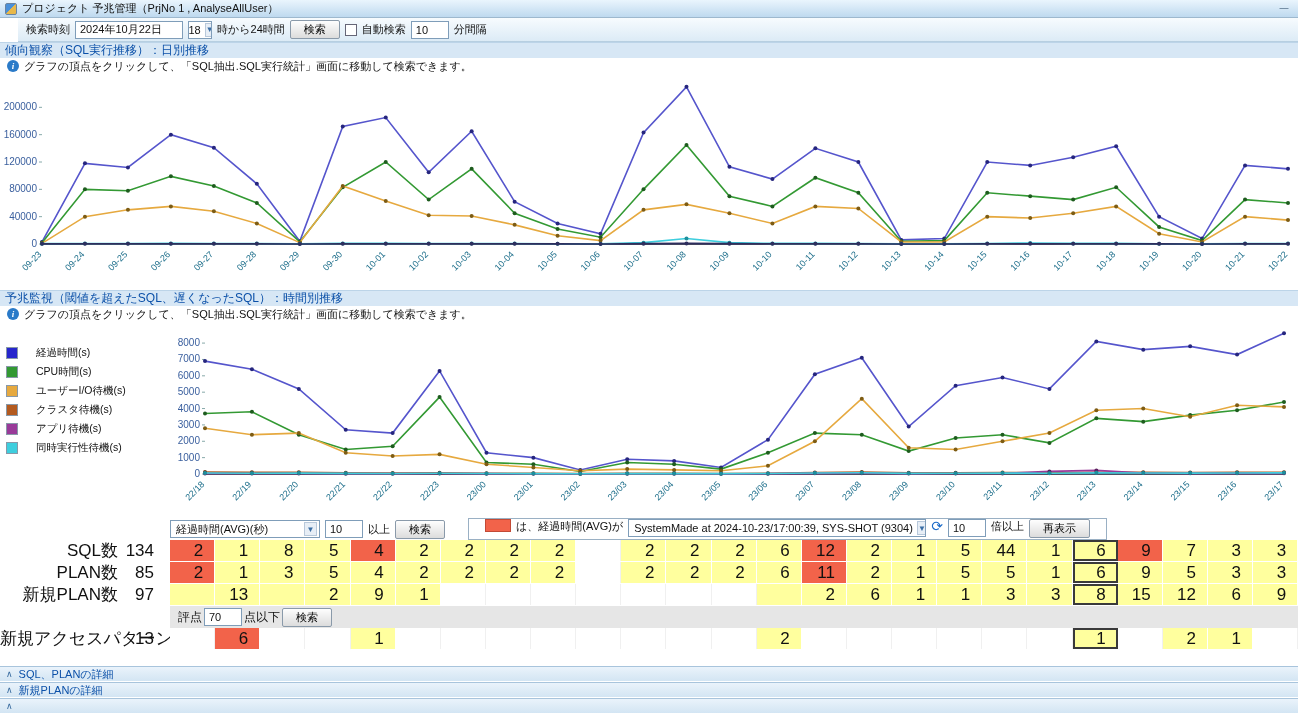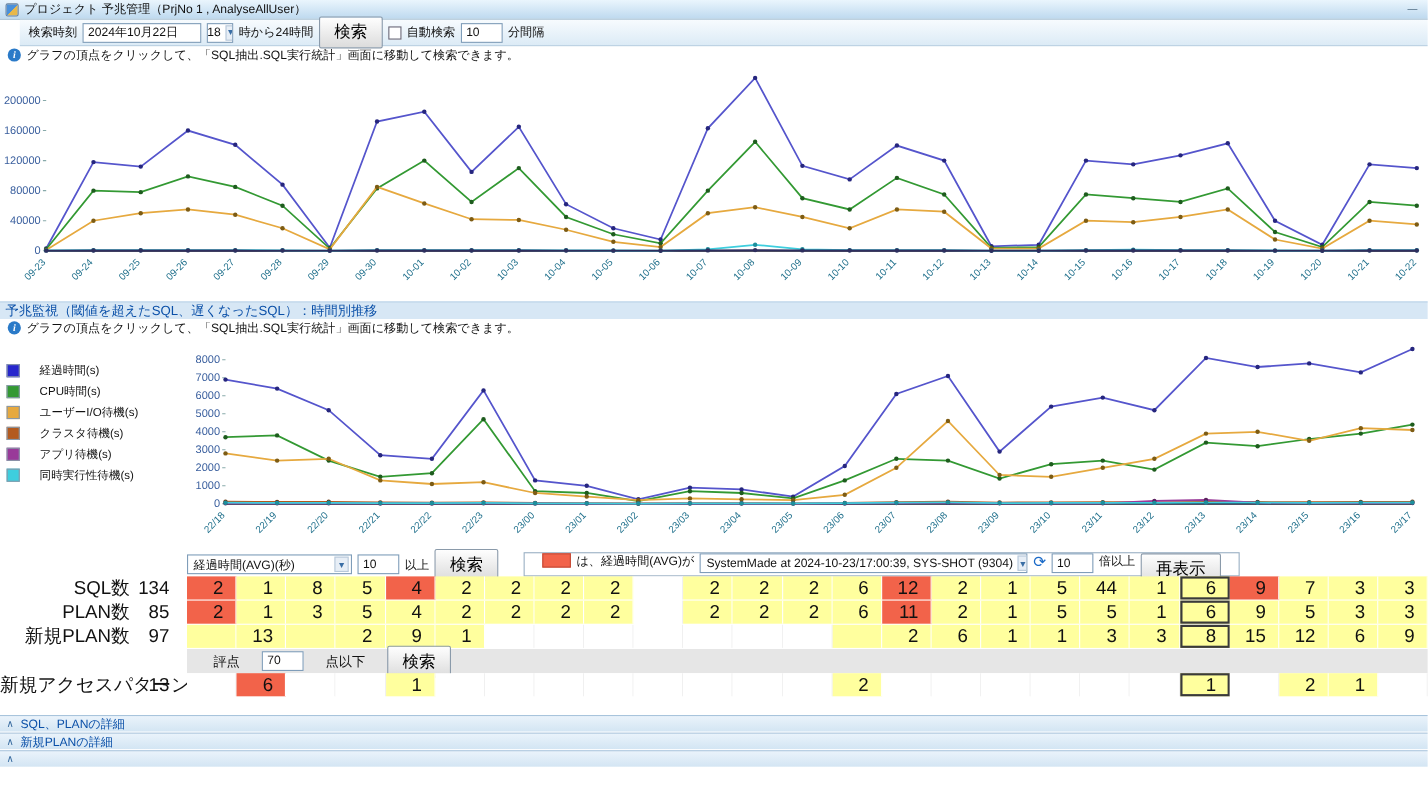--- a/index.html
+++ b/index.html
@@ -20,21 +20,21 @@
   .input { display:inline-flex; align-items:center; background:#fff; border:1px solid #7f9db9; height:18px;
            padding:0 4px; font-size:11px; white-space:nowrap; }
   .date-input { width:108px; }
   .num-input { width:38px; }
   .select { display:inline-flex; align-items:center; justify-content:space-between; background:#fff;
             border:1px solid #7f9db9; height:18px; padding:0 2px 0 5px; font-size:11px; white-space:nowrap; overflow:hidden; }
   .select .arrow { color:#3a6ea5; font-size:8px; margin-left:4px; background:#e7eef6; border:1px solid #b8c8da;
                    width:13px; height:14px; display:inline-flex; align-items:center; justify-content:center; }
   .hour-select { width:24px;justify-content:center; }
   .btn { background:linear-gradient(#fefefe,#dcdcdc); border:1px solid #8a9aaa; border-radius:2px;
-         height:29px; padding:0 13px; font-size:15px; font-family:inherit; cursor:default; white-space:nowrap; }
+         height:19px; padding:0 13px; font-size:11px; font-family:inherit; cursor:default; white-space:nowrap; }
   .checkbox { width:12px; height:12px; background:#fff; border:1px solid #667; display:inline-block; }
   .status { margin-left:86px; font-size:12px; white-space:nowrap; }
 
   .section-header { height:16px; background:#d7e7f5; border-top:1px solid #bcd4e8; color:#0b50a8;
                     font-size:12px; display:flex; align-items:center; padding:0 5px; }
   .info-line { height:16px; display:flex; align-items:center; gap:5px; padding:0 7px; font-size:11px; }
   .info-icon { width:12px; height:12px; min-width:12px; border-radius:50%; background:#2a7ac8; color:#fff;
                font-size:9px; font-weight:bold; font-style:italic; display:inline-flex; align-items:center;
                justify-content:center; font-family:"Liberation Serif",serif; }
 
@@ -58,21 +58,21 @@
   .grid-total { width:36px; text-align:right; line-height:21px; }
   .grid-cells { flex:1; display:flex; margin-left:16px; }
   .cell { flex:1; line-height:21px; text-align:right; padding-right:11px; border-right:1px solid #fff; min-width:0; }
   .cell.yellow { background:#ffff9e; }
   .cell.red { background:#f2634a; }
   .cell.none { background:#fff; border-right:1px solid #f0f0f0; }
   .cell.sel { outline:2px solid #3a3a3a; outline-offset:-2px; }
 
   .score-row { height:22px; display:flex; }
   .score-spacer { width:170px; }
-  .score-band { flex:1; background:#e6e6e6; display:flex; align-items:center; gap:20px; padding-left:24px; }
+  .score-band { flex:1; background:#e6e6e6; display:flex; align-items:center; gap:2px; padding-left:8px; }
 
   .bottom-gap { height:16px; }
   .accordion { height:15px; margin-bottom:1px; background:linear-gradient(#eaf3fb,#d3e5f3);
                border-top:1px solid #a8c4dc; display:flex; align-items:center; gap:6px; padding:0 6px;
                color:#0b50a8; font-size:11px; }
   .accordion .chev { font-size:9px; color:#36699e; }
 </style>
 </head>
 <body>
 
@@ -94,20 +94,23 @@
       <span class="arrow">▼</span>
     </span>
     <span class="lbl">時から24時間</span>
     <button class="btn">検索</button>
     <span class="checkbox"></span>
     <span class="lbl">自動検索</span>
     <span class="input num-input">10</span>
     <span class="lbl">分間隔</span>
   </div>
 
+  <div class="section-header">
+    <span>傾向観察（SQL実行推移）：日別推移</span>
+  </div>
   <div class="info-line">
     <span class="info-icon">i</span>
     <span>グラフの頂点をクリックして、「SQL抽出.SQL実行統計」画面に移動して検索できます。</span>
   </div>
   <div class="chart1" id="chart1"><svg width="1298" height="216">
         <text x="37" y="173" text-anchor="end" font-size="10" fill="#3a5f9e">0</text>
         <line x1="39" y1="170" x2="42" y2="170" stroke="#8aa"></line>
         <text x="37" y="145.66666666666666" text-anchor="end" font-size="10" fill="#3a5f9e">40000</text>
         <line x1="39" y1="142.66666666666666" x2="42" y2="142.66666666666666" stroke="#8aa"></line>
         <text x="37" y="118.33333333333334" text-anchor="end" font-size="10" fill="#3a5f9e">80000</text>

